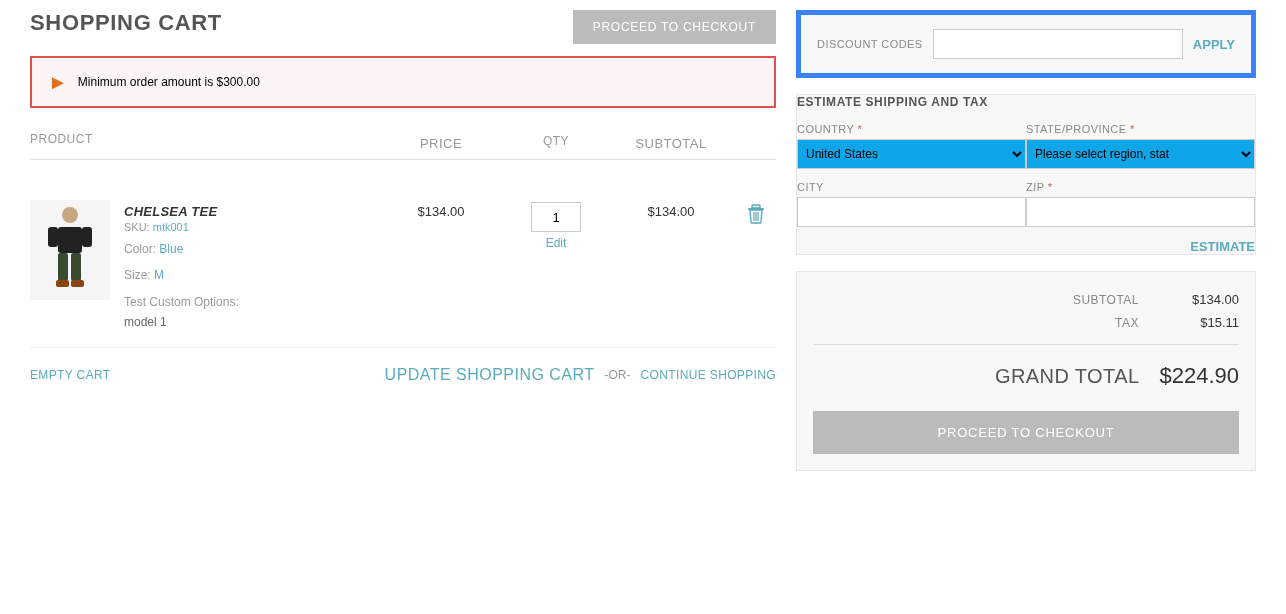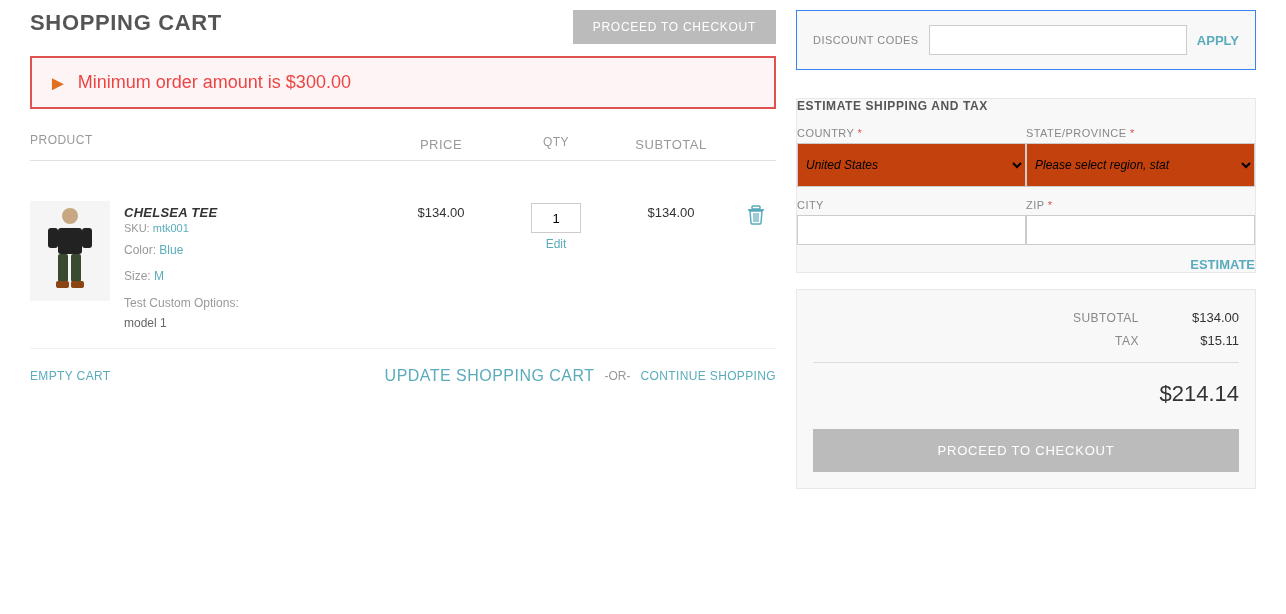--- a/index.html
+++ b/index.html
@@ -32,22 +32,22 @@
       align-items: center;
       gap: 10px;
       margin-bottom: 18px;
     }
     .alert-arrow {
       color: #e07020;
       font-size: 20px;
       line-height: 1;
     }
     .alert-text {
-      font-size: 18px;
-      color: #ef4444;
+      font-size: 12px;
+      color: #000000;
     }
     
     .cart-header {
       display: grid;
       grid-template-columns: 1fr 130px 100px 130px 40px;
       border-bottom: 1px solid #e0e0e0;
       padding: 6px 0 8px 0;
       color: #999;
       font-size: 12px;
       letter-spacing: 0.04em;
@@ -184,23 +184,23 @@
     .continue-link {
       color: #5aabbc;
       text-decoration: none;
       font-size: 12px;
       letter-spacing: 0.03em;
       text-transform: uppercase;
     }
     
     .discount-section {
       background: #f8f8f8;
-      border: 1px solid #3b82f6;
+      border: 5px solid #3b82f6;
       padding: 14px 16px;
-      margin-bottom: 28px;
+      margin-bottom: 16px;
       display: flex;
       align-items: center;
       gap: 10px;
     }
     .discount-label {
       font-size: 11px;
       color: #888;
       text-transform: uppercase;
       letter-spacing: 0.04em;
       white-space: nowrap;
@@ -244,26 +244,25 @@
       color: #888;
       text-transform: uppercase;
       letter-spacing: 0.04em;
       margin-bottom: 4px;
     }
     .field-label .required {
       color: #e05252;
     }
     .field-select {
       width: 100%;
-      height: 44px;
+      height: 30px;
       border: 1px solid #ccc;
-      background: #c2410c;
+      background: #0ea5e9;
       font-size: 12px;
       padding: 0 4px;
-      font-style: italic;
     }
     .field-input {
       width: 100%;
       height: 30px;
       border: 1px solid #ccc;
       background: #fff;
       font-size: 12px;
       padding: 0 6px;
     }
     .estimate-link {
@@ -511,19 +510,20 @@
       <div class="totals-row">
         <span class="totals-label">SUBTOTAL</span>
         <span class="totals-value">$134.00</span>
       </div>
       <div class="totals-row">
         <span class="totals-label">TAX</span>
         <span class="totals-value">$15.11</span>
       </div>
       <hr class="totals-divider">
       <div class="grand-total-row">
-        <span class="grand-total-value">$214.14</span>
+        <span class="grand-total-label">GRAND TOTAL</span>
+        <span class="grand-total-value">$224.90</span>
       </div>
       <button class="checkout-btn">PROCEED TO CHECKOUT</button>
     </div>
 
   </div>
 </div>
 
 </body></html>

